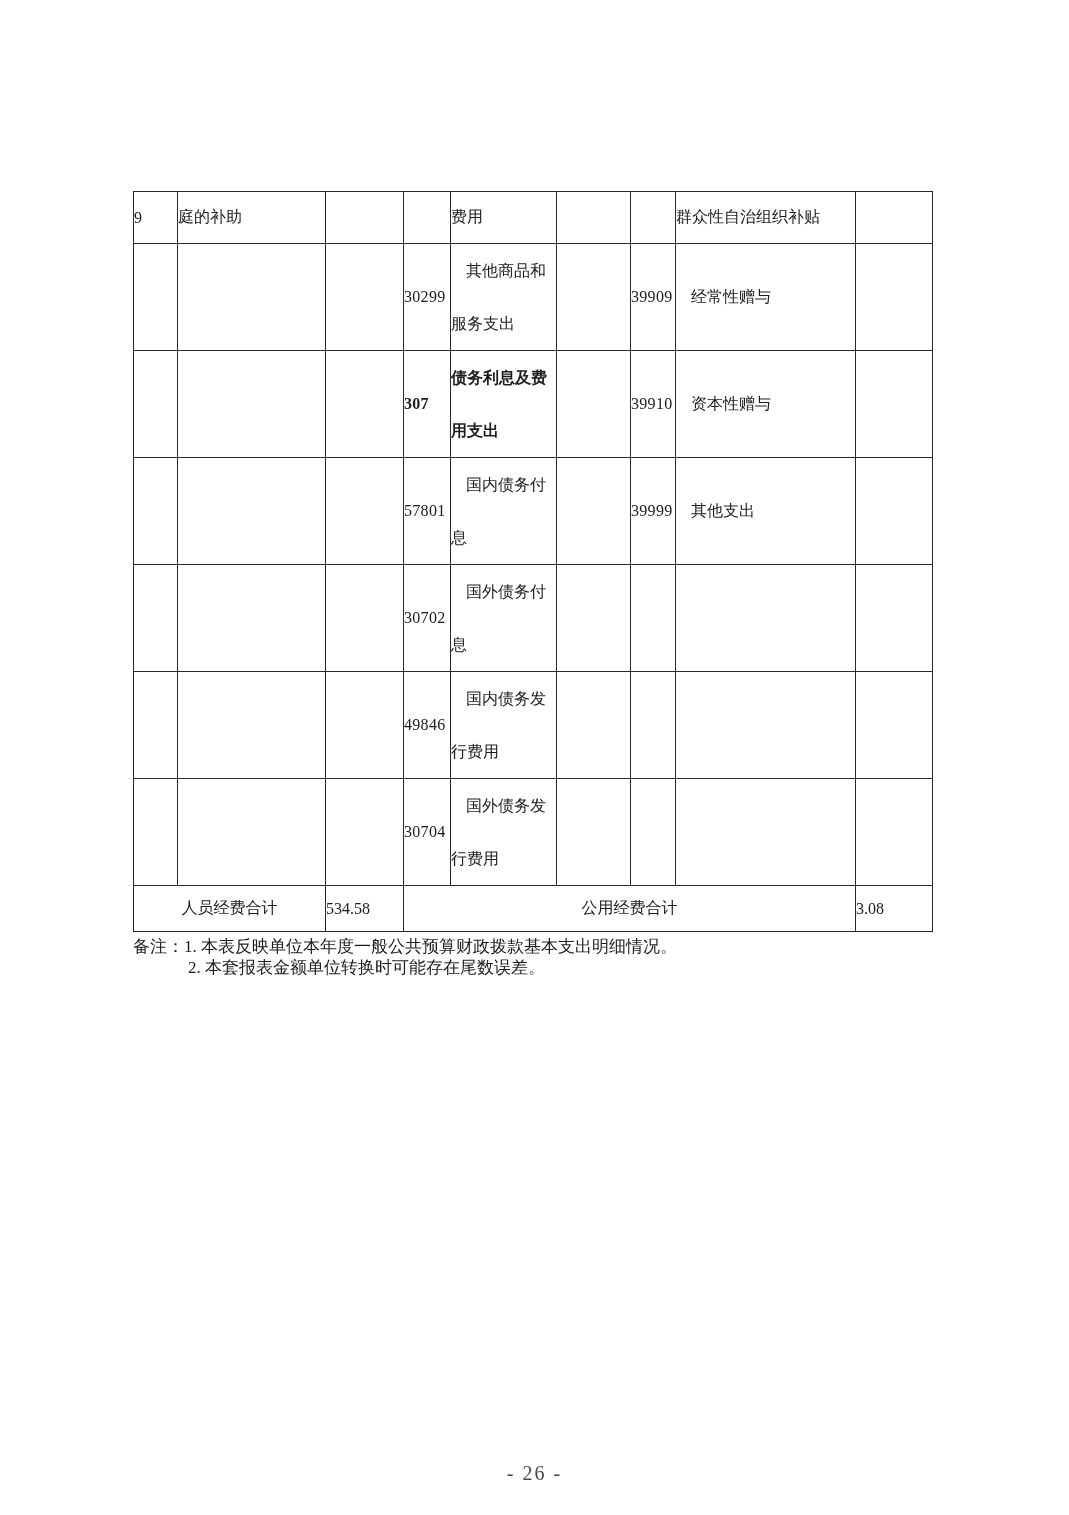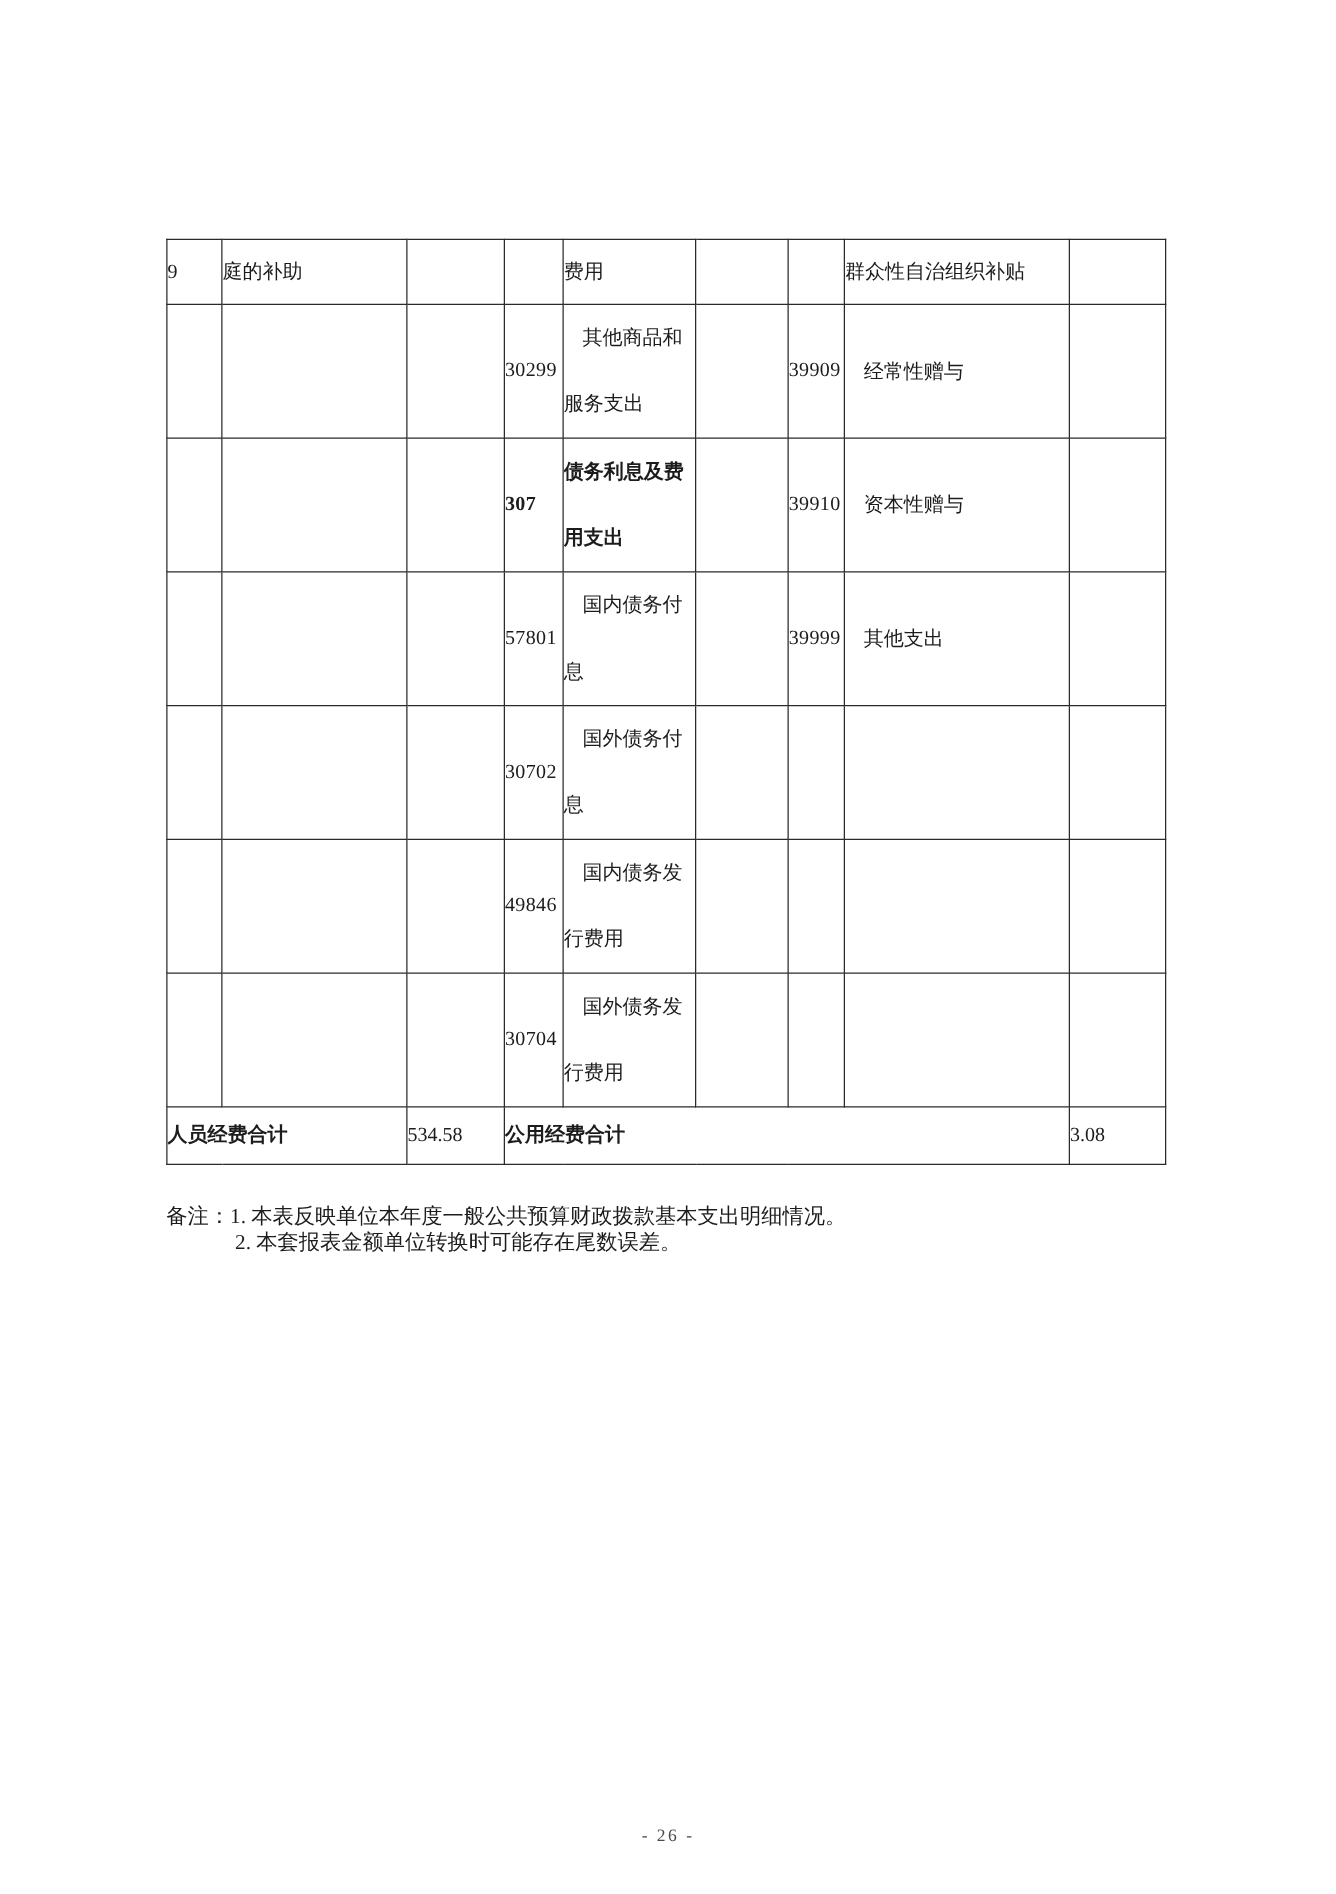--- a/index.html
+++ b/index.html
@@ -36,42 +36,42 @@
   .txt  { padding-left: 3px; }
   .code { padding-left: 3px; letter-spacing: 0.3px; }
   .num  { text-align: right; padding-right: 3px; }
   .bd   { font-weight: bold; }
 
   .twoline { display: block; }
   .ln { display: block; line-height: 53px; }
   .ind  { padding-left: 15px; }  
   .ind1 { padding-left: 15px; margin-top: 45px; }  
 
-  .f-label { font-weight: bold; }
+  .f-label { text-align: center; font-weight: normal; }
   .f-val   { padding-right: 3px; }
   .f-val-pad { padding-right: 5px; }
 
   .notes {
     position: absolute;
     left: 133px;
-    top: 962px;
+    top: 936px;
     font-size: 17px;
     color: #1c1c1c;
     line-height: 21px;
   }
   .note-line2 {
     padding-left: 55px;
   }
   .page-number {
     position: absolute;
     top: 1462px;
     left: 0;
     width: 100%;
     text-align: center;
-    font-size: 14px;
+    font-size: 20px;
     letter-spacing: 2px;
     color: #4a4a4a;
   }
 </style>
 </head>
 <body>
 
 <div class="page">
 
   <table class="budget-table">

